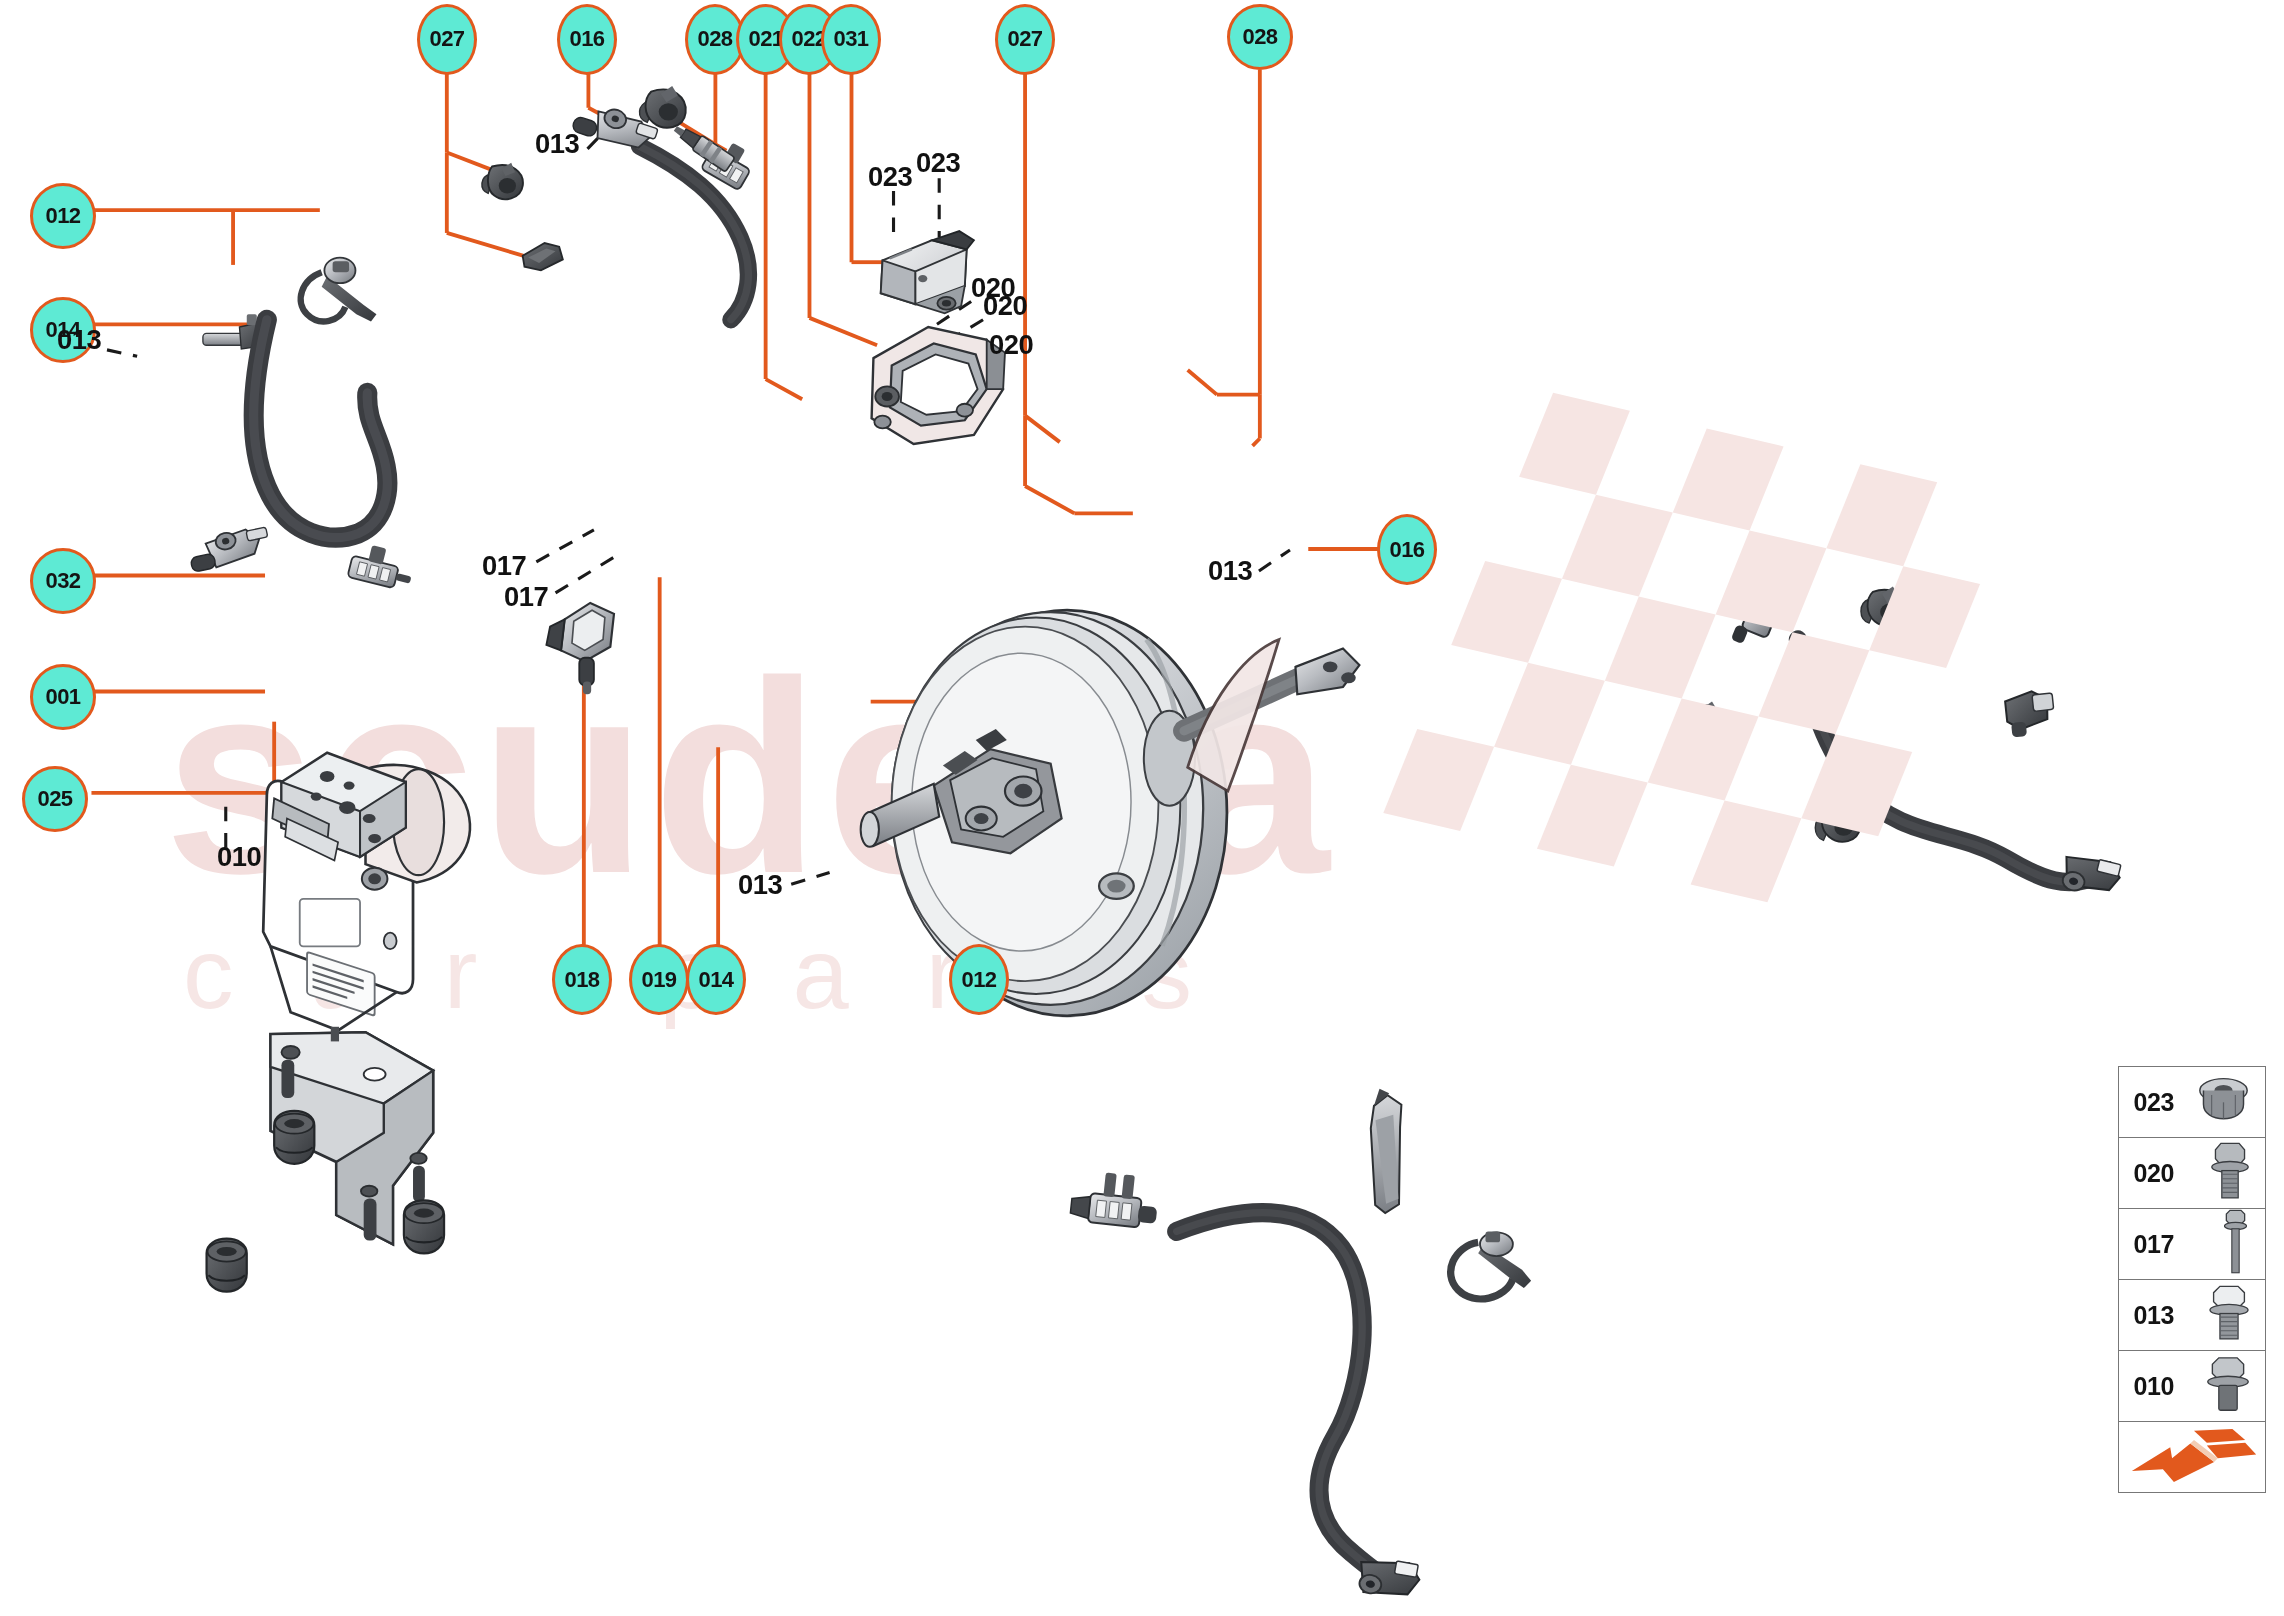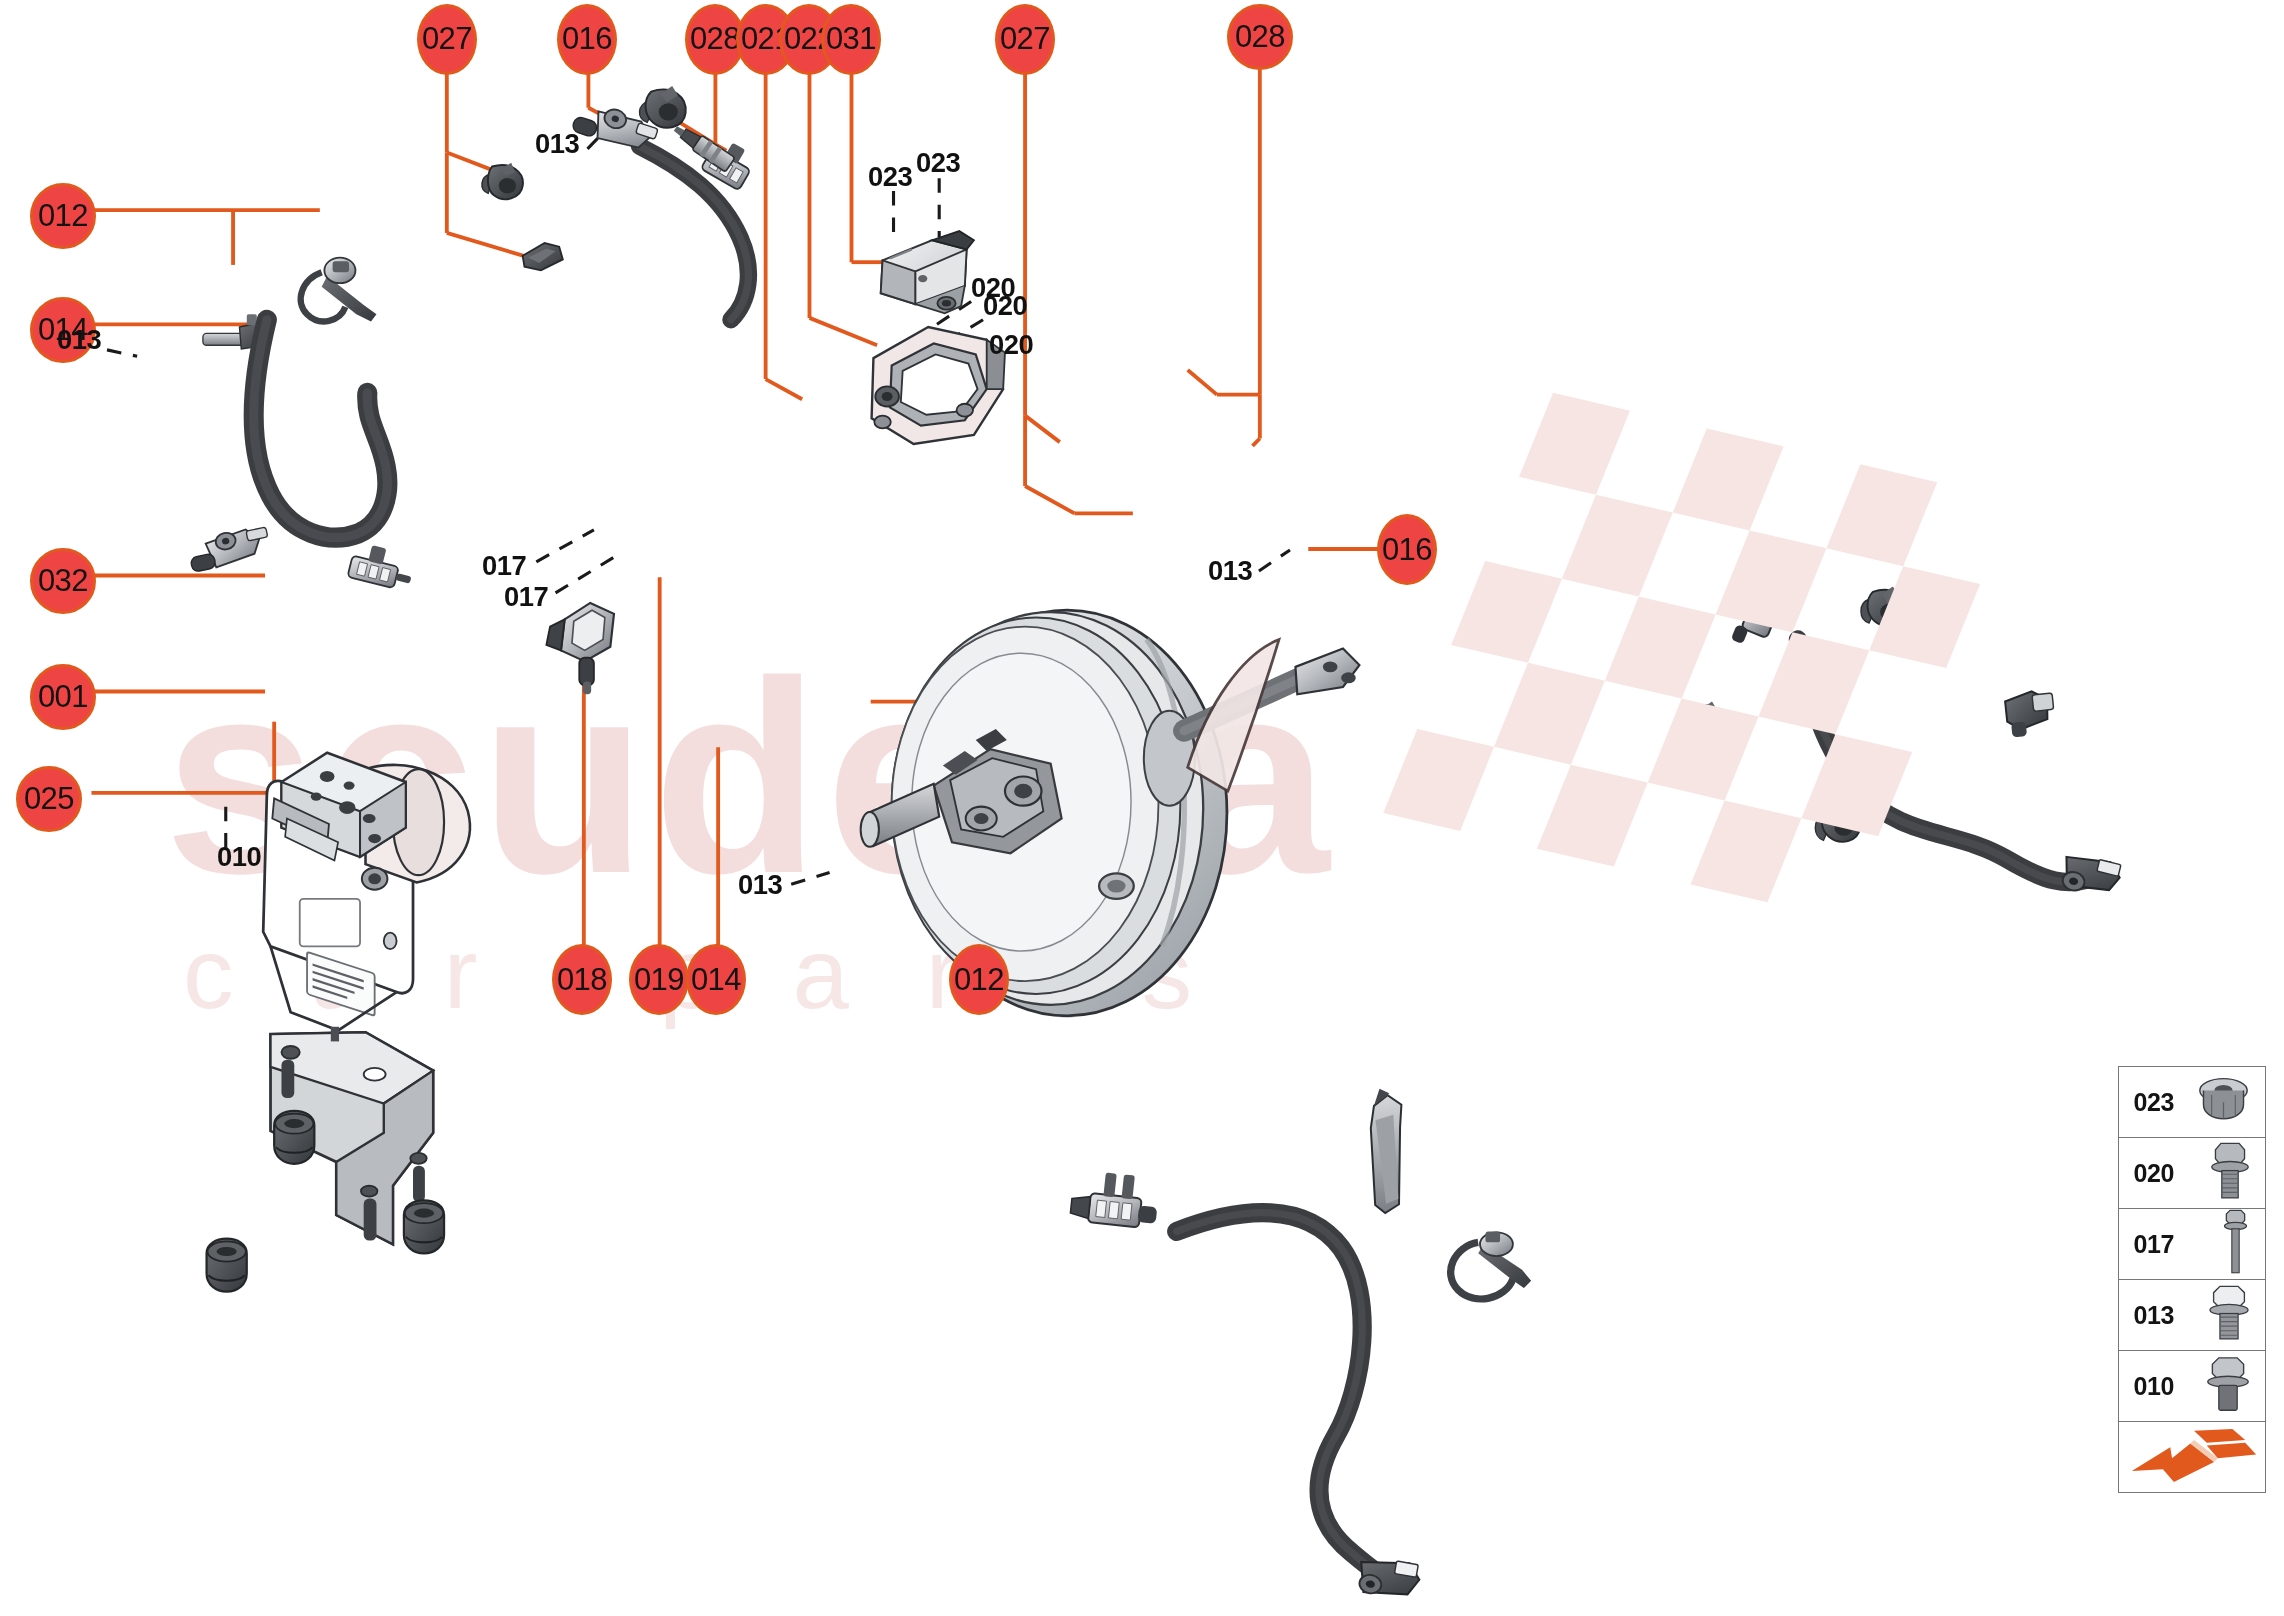--- a/index.html
+++ b/index.html
@@ -16,23 +16,23 @@
   }
   .wm-sub{
     position:absolute;left:183px;top:923px;
     font-size:101px;font-weight:400;letter-spacing:77px;
     color:#f6e6e5;line-height:1;user-select:none;white-space:nowrap;
   }
 
   
   .bubble{
     position:absolute;width:60px;height:71px;border-radius:50%;
-    border:3.7px solid #e2591d;background:#ef4444;
+    border:3.7px solid #e2591d;background:#5eead4;
     display:flex;align-items:center;justify-content:center;
-    font-size:31px;font-weight:400;color:#141414;
+    font-size:22px;font-weight:700;color:#141414;
     letter-spacing:-0.5px;box-sizing:border-box;z-index:40;
   }
   .bubble.round{width:66px;height:66px;}
 
   
   .plab{
     position:absolute;font-size:27.4px;font-weight:700;color:#111;
     letter-spacing:-0.5px;z-index:40;white-space:nowrap;
   }
 
@@ -505,21 +505,21 @@
       <path d="M42 12 L84 40 L94 52 L86 60 L72 50 L36 22 Z" fill="url(#dk)"></path>
       <ellipse cx="56" cy="12" rx="18" ry="13" fill="url(#mg)" stroke="#33363a" stroke-width="2"></ellipse>
       <rect x="44" y="-2" width="16" height="12" rx="3" fill="#5b5e62"></rect>
     </g>
   </svg>
 
   <div class="bubble round" style="left:30px;top:183px;">012</div>
   <div class="bubble round" style="left:30px;top:297px;">014</div>
   <div class="bubble round" style="left:30px;top:548px;">032</div>
   <div class="bubble round" style="left:30px;top:664px;">001</div>
-  <div class="bubble round" style="left:16px;top:766px;">025</div>
+  <div class="bubble round" style="left:22px;top:766px;">025</div>
 
   <div class="bubble" style="left:417px;top:3.7px;">027</div>
   <div class="bubble" style="left:557px;top:3.7px;">016</div>
   <div class="bubble" style="left:685px;top:3.7px;">028</div>
   <div class="bubble" style="left:736px;top:3.7px;">021</div>
   <div class="bubble" style="left:779px;top:3.7px;">022</div>
   <div class="bubble" style="left:821px;top:3.7px;">031</div>
   <div class="bubble" style="left:995px;top:3.7px;">027</div>
   <div class="bubble round" style="left:1227px;top:3.7px;">028</div>
 

